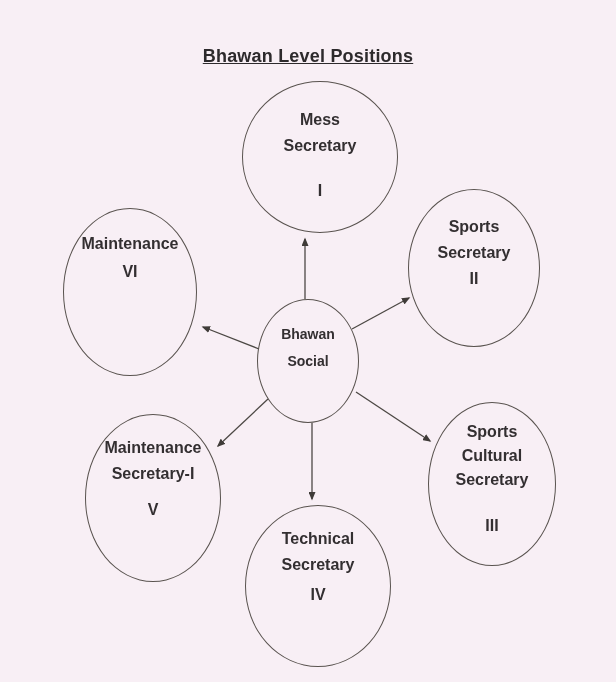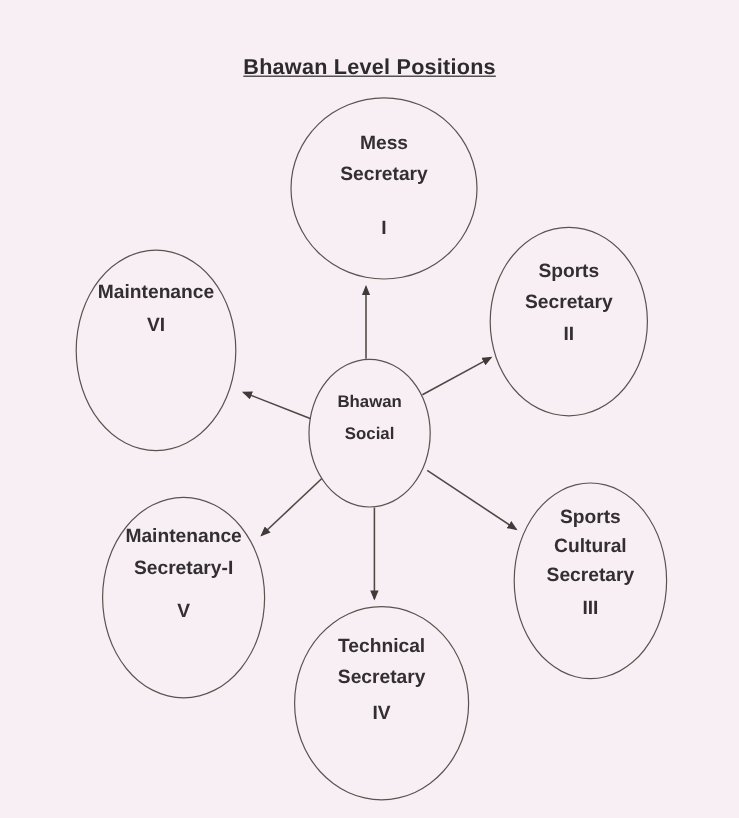--- a/index.html
+++ b/index.html
@@ -60,21 +60,21 @@
   .node-center    .node-text { padding-top: 21px; font-size: 14px; line-height: 27px; }
   .node-maint1    .node-text { padding-top: 20px; }
   .node-technical .node-text { padding-top: 20px; }
   .node-social    .node-text { padding-top: 17px; line-height: 24px; }
   .numeral { display: block; }
   .node-mess      .numeral { margin-top: 19px; }
   .node-sports    .numeral { }
   .node-maint2    .numeral { margin-top: 2px; }
   .node-maint1    .numeral { margin-top: 10px; }
   .node-technical .numeral { margin-top: 4px; }
-  .node-social    .numeral { margin-top: 4px; }
+  .node-social    .numeral { margin-top: 22px; }
 </style>
 </head>
 <body>
 
 <div class="page">
 
   <h1 class="title">Bhawan Level Positions</h1>
 
   <svg class="arrows" width="616" height="682" viewBox="0 0 616 682">
     <defs>

